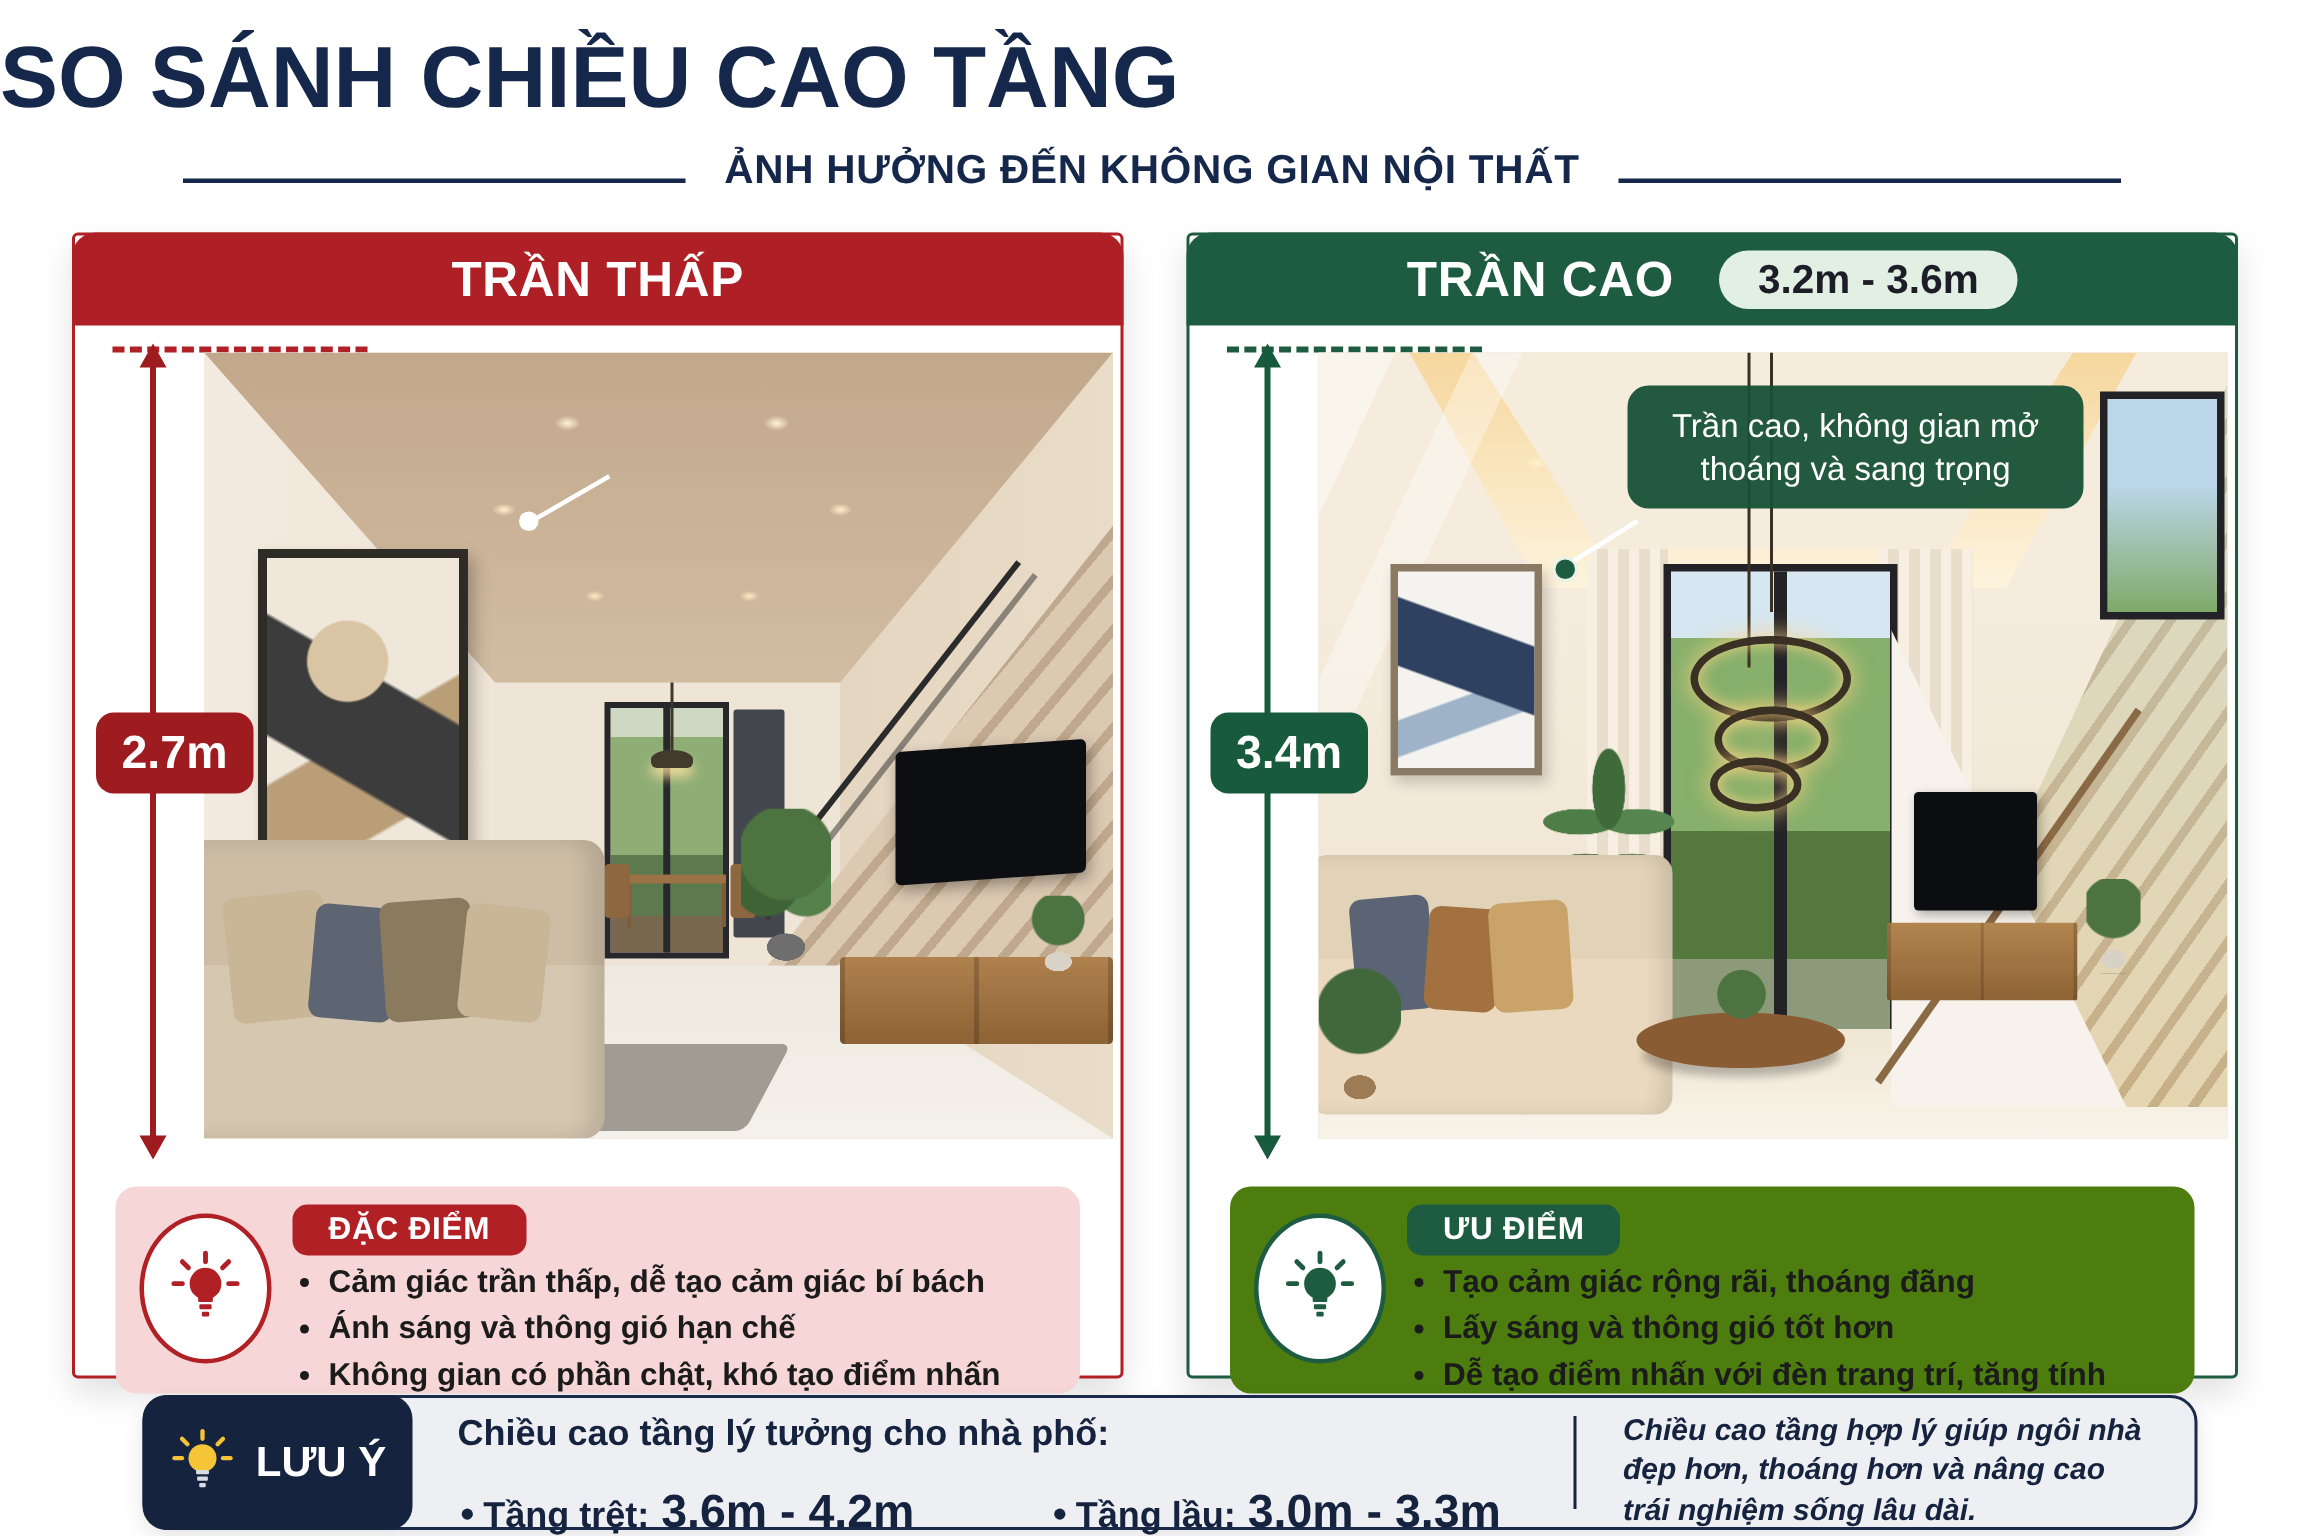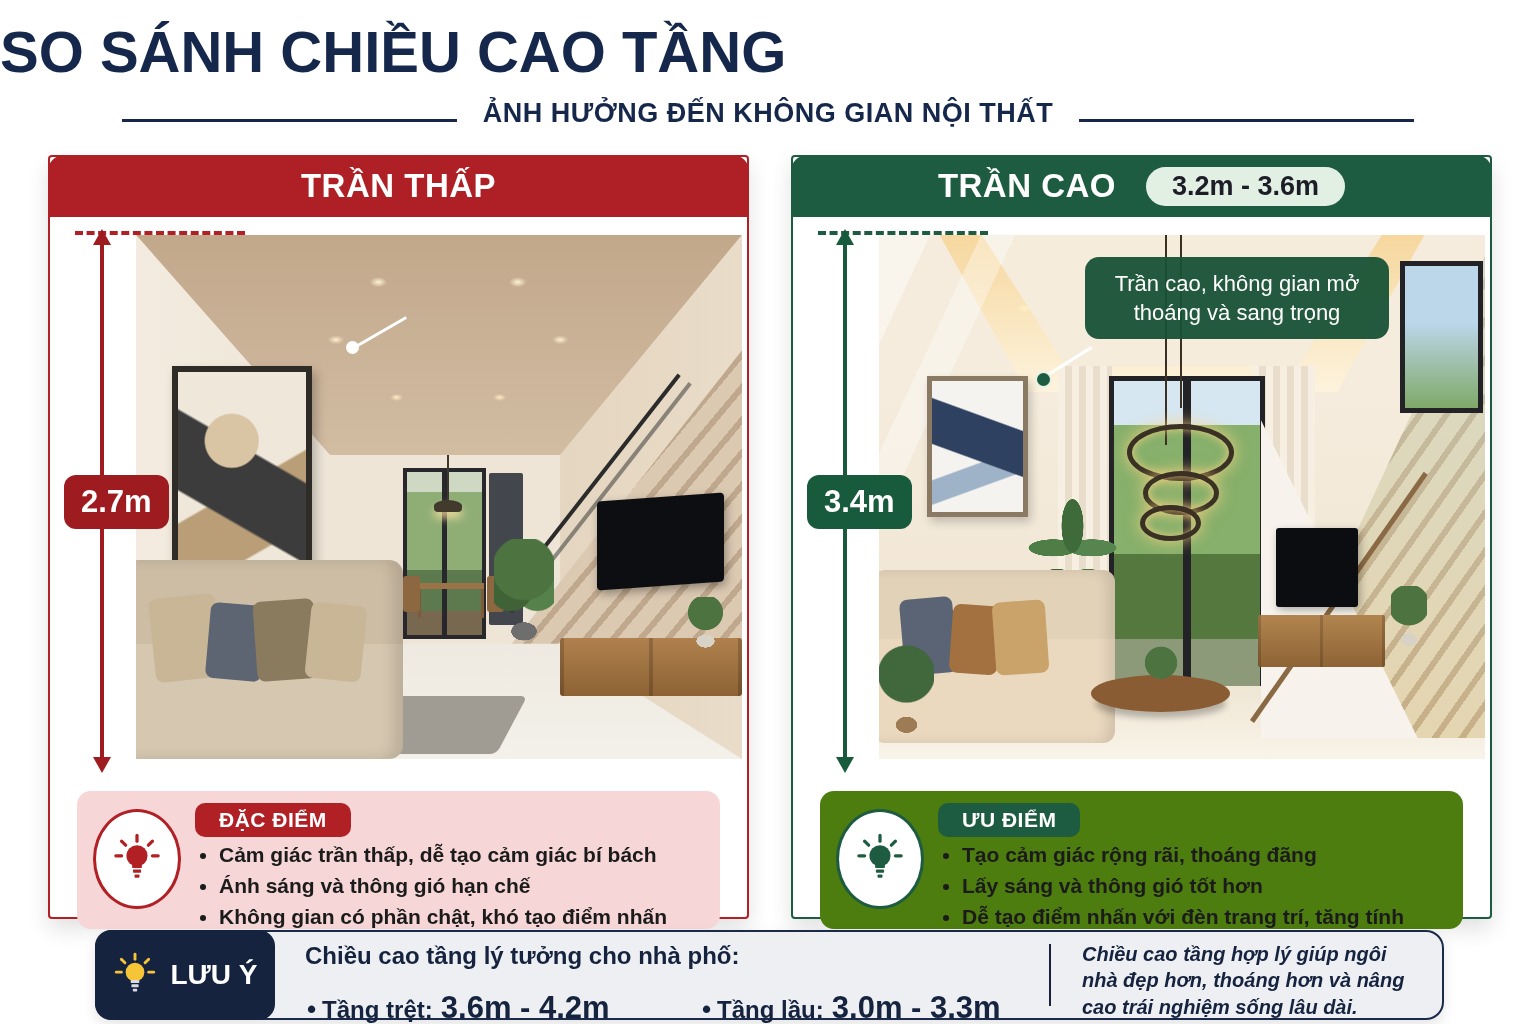--- a/index.html
+++ b/index.html
@@ -65,21 +65,21 @@
   .high .info-circle{border:3px solid #1e5c41;color:#1e5c41;}
   .bulb{width:52px;height:52px;}
   .info-pill{position:absolute;left:118px;top:12px;color:#fff;font-weight:800;font-size:21px;
              padding:5px 24px;border-radius:10px;letter-spacing:.5px;}
   .low .info-pill{background:#b02025;}
   .high .info-pill{background:#1e5c41;}
   .bullets{position:absolute;left:122px;top:48px;margin:0;padding:0 10px 0 20px;list-style:disc;
            font-size:21px;font-weight:600;color:#1b1b1b;line-height:1.48;}
   
   .note-bar{position:absolute;left:95px;top:930px;width:1345px;height:86px;background:#edeff2;
-            border:2px solid #1b2a4a;border-radius:18px;box-shadow:0 6px 14px rgba(0,0,0,.10);}
+            border:2px solid #1b2a4a;border-radius:18px;box-shadow:0 6px 14px rgba(0,0,0,.10);padding-left:21px;}
   .note-label-box{position:absolute;left:-2px;top:-2px;bottom:-2px;width:180px;background:#15233f;
                   border-radius:16px;display:flex;align-items:center;justify-content:center;gap:12px;
                   color:#fff;font-size:28px;font-weight:800;}
   .note-label-box .bulb{width:46px;height:46px;color:#f6c437;}
   .note-heading{position:absolute;left:208px;top:10px;font-size:24px;font-weight:700;color:#15233f;}
   .note-item{position:absolute;top:58px;color:#15233f;white-space:nowrap;}
   .note-item .bullet{font-size:26px;font-weight:800;}
   .note-item .lbl{font-size:24px;font-weight:700;margin-left:6px;}
   .note-item .val{font-size:31px;font-weight:800;margin-left:8px;}
   .note-item.one{left:210px;} .note-item.two{left:605px;}

